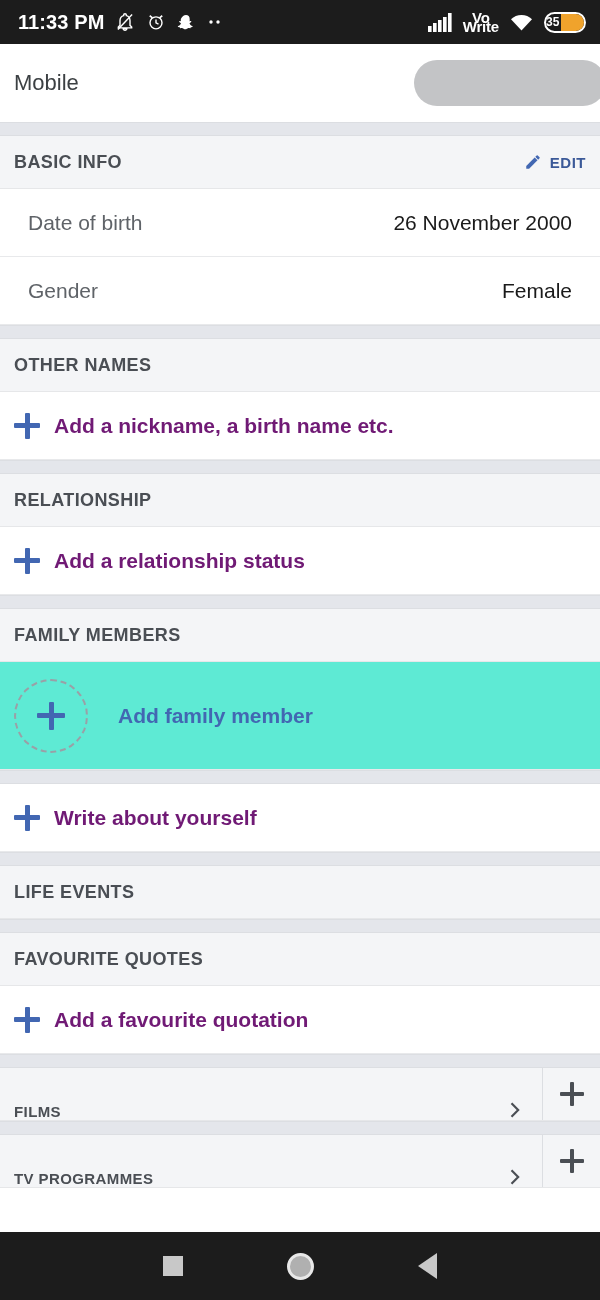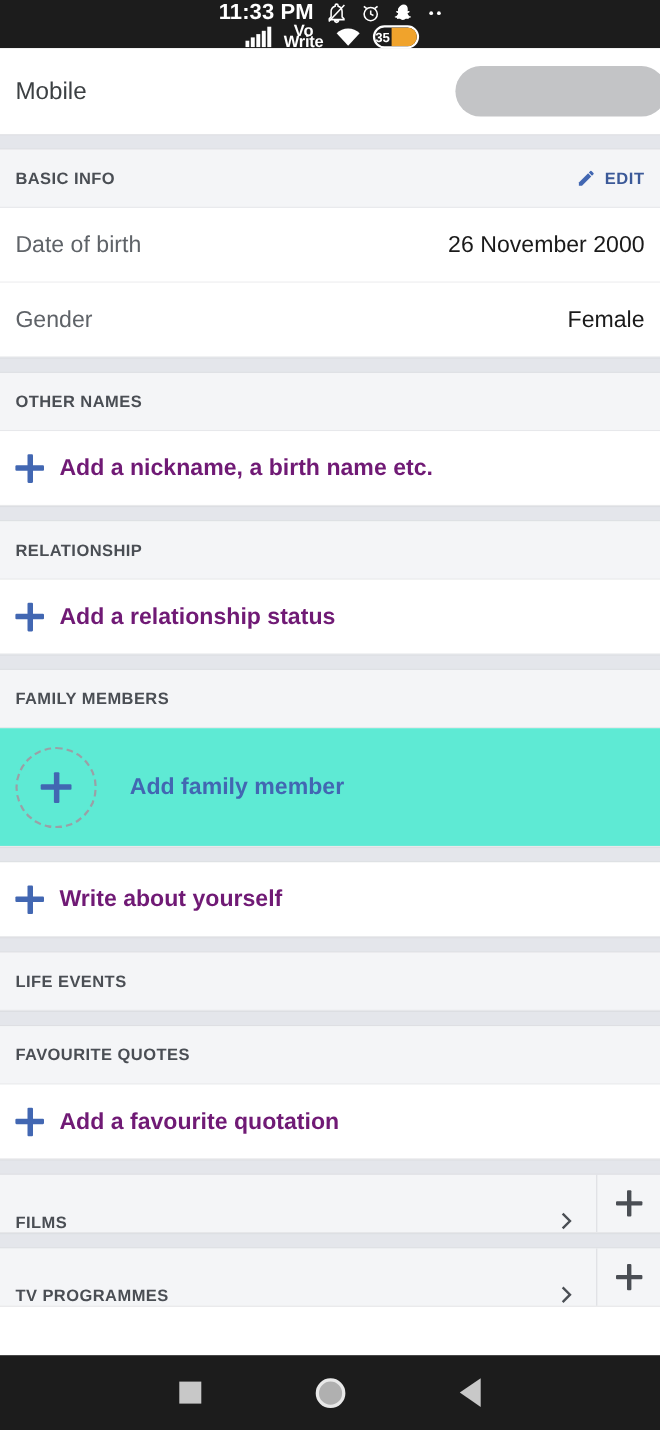--- a/index.html
+++ b/index.html
@@ -17,21 +17,20 @@
 
   
   .status-bar {
     height: 44px;
     background: #1c1c1c;
     display: flex;
     align-items: center;
     justify-content: space-between;
     padding: 0 14px 0 18px;
     box-sizing: border-box;
-    flex-direction: column;
   }
   .status-left {
     display: flex;
     align-items: center;
     gap: 11px;
   }
   .status-time {
     color: #ffffff;
     font-size: 20px;
     font-weight: bold;
@@ -116,21 +115,21 @@
     background: #f4f5f7;
     height: 53px;
     display: flex;
     align-items: center;
     justify-content: space-between;
     padding: 0 14px;
     box-sizing: border-box;
     border-bottom: 1px solid #e6e7e9;
   }
   .section-title {
-    font-size: 15px;
+    font-size: 18px;
     font-weight: bold;
     color: #4a4e54;
     letter-spacing: 0.4px;
   }
   .edit-action {
     display: flex;
     align-items: center;
     gap: 8px;
   }
   .edit-label {
@@ -139,21 +138,21 @@
     color: #3b5998;
     letter-spacing: 0.5px;
   }
 
   .info-row {
     height: 68px;
     background: #ffffff;
     display: flex;
     align-items: center;
     justify-content: space-between;
-    padding: 0 14px;
+    padding: 0 28px;
     box-sizing: border-box;
     border-bottom: 1px solid #e8e9eb;
   }
   .info-label {
     font-size: 21px;
     color: #5f6368;
   }
   .info-value {
     font-size: 21px;
     color: #1a1a1a;

